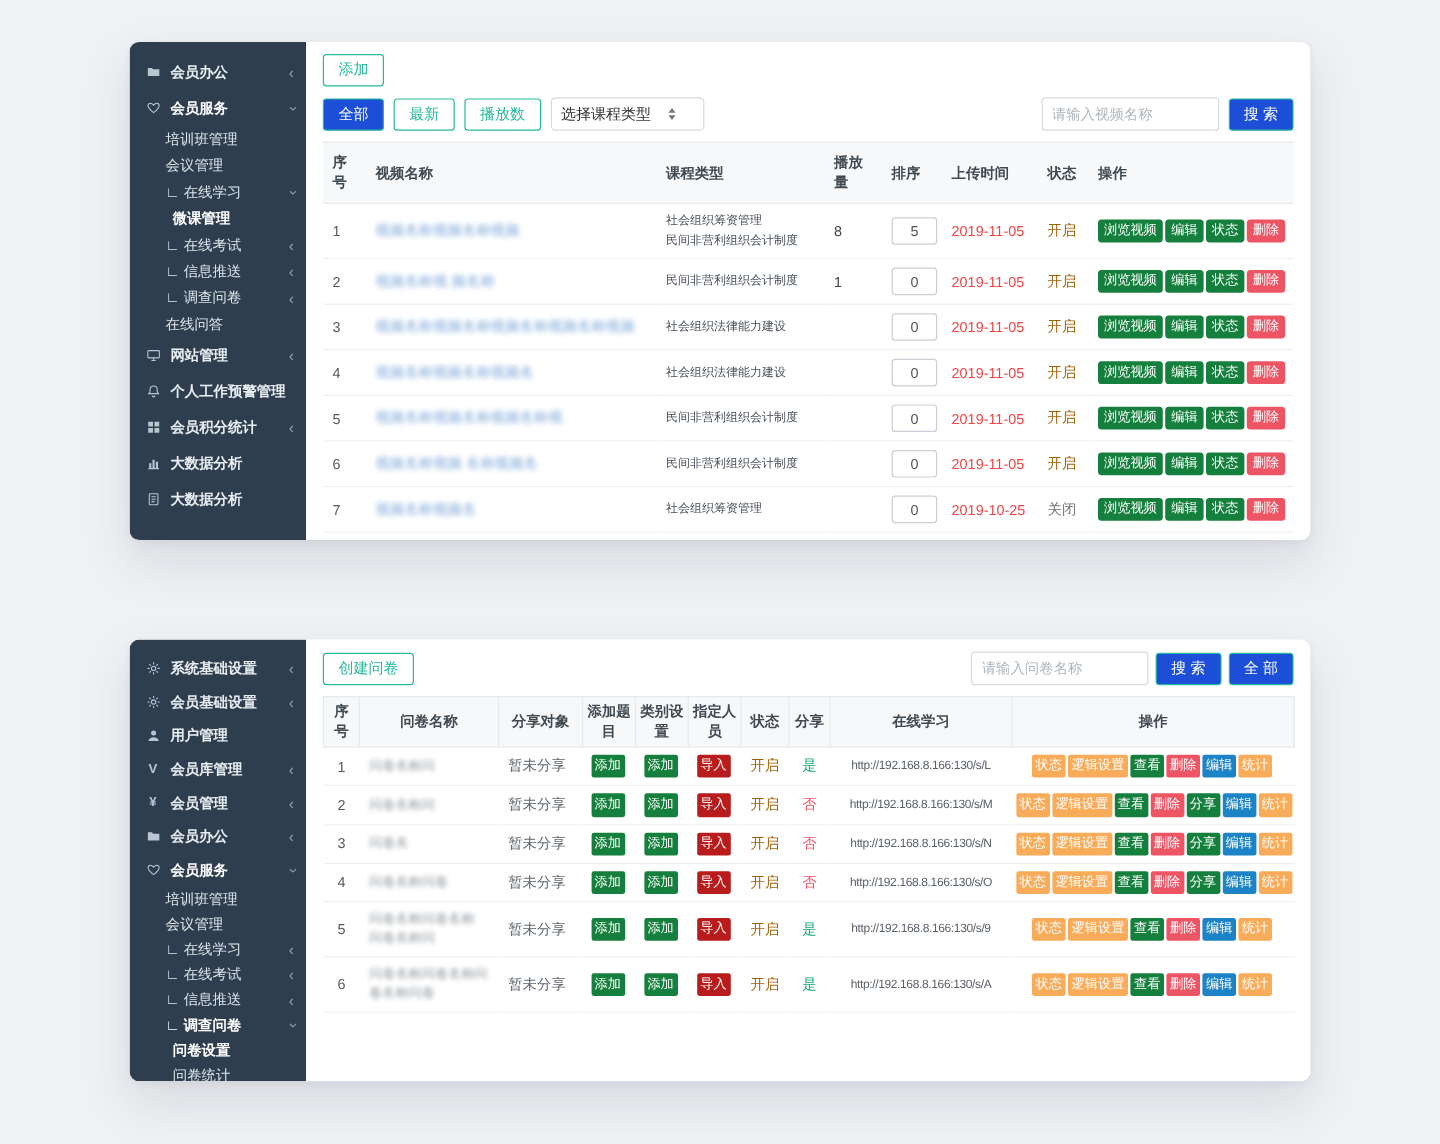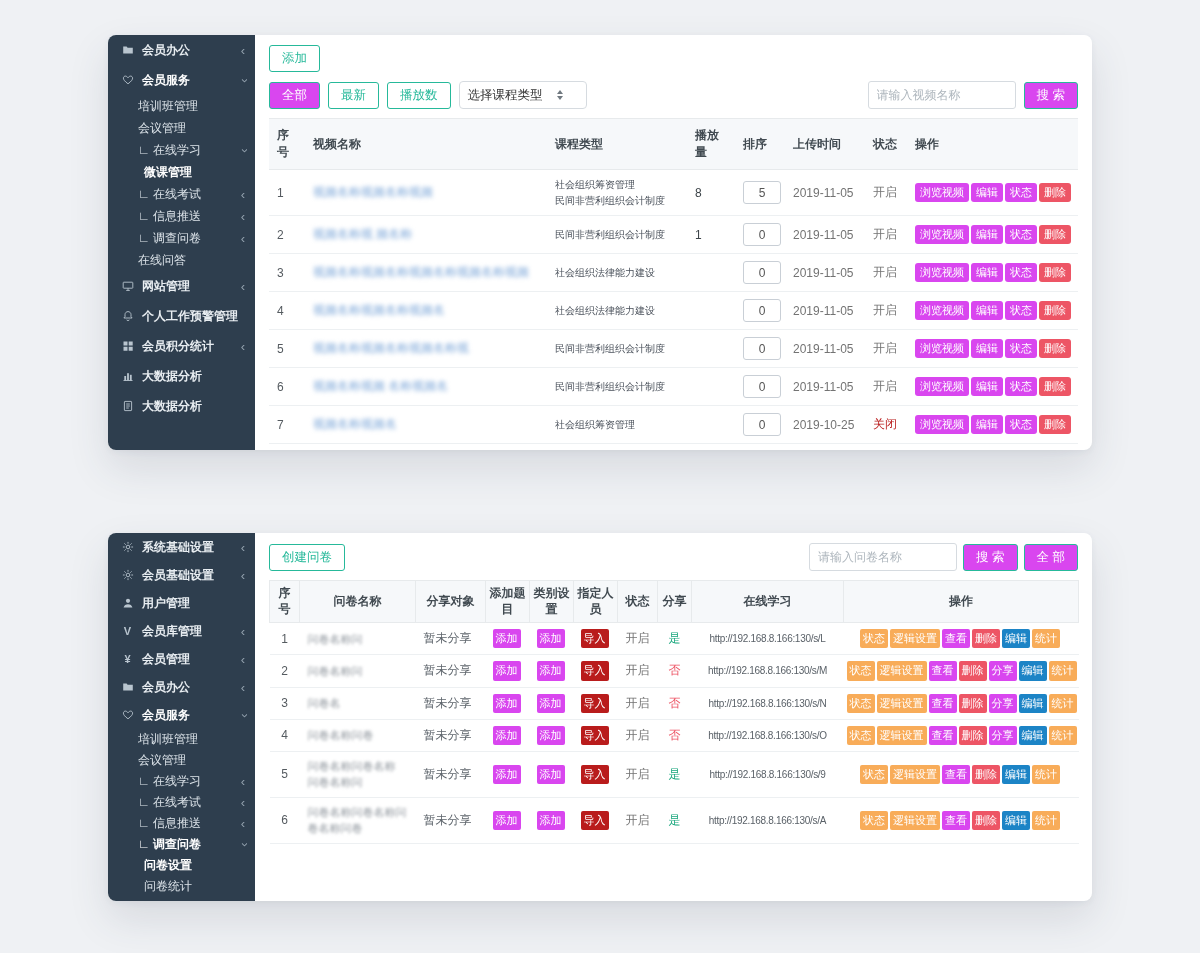--- a/index.html
+++ b/index.html
@@ -21,20 +21,21 @@
     overflow: hidden;
   }
   #card1 { top: 35px; height: 415px; }
   #card2 { top: 533px; height: 368px; }
 
   
   .sidebar {
     width: 147px;
     background: #2e3e4e;
     flex-shrink: 0;
+    padding-top: 10px;
   }
   .side-item {
     display: flex;
     align-items: center;
     height: 30px;
     padding: 0 10px 0 12px;
     font-size: 12px;
     color: #e8edf1;
     cursor: pointer;
     white-space: nowrap;
@@ -69,21 +70,21 @@
   .filterbar { display: flex; align-items: center; gap: 8px; margin-bottom: 9px; }
   .spacer { flex: 1; }
 
   .btn {
     display: inline-flex; align-items: center; justify-content: center;
     border-radius: 3px; font-size: 12.5px; cursor: pointer;
     border: 1px solid transparent; height: 27px; padding: 0 12px;
     background: #fff; font-family: inherit; white-space: nowrap;
   }
   .btn.outline-teal { color: #26b99a; border-color: #26b99a; }
-  .btn.fill-teal { background: #d946ef; color: #fff; border-color: #26b99a; }
+  .btn.fill-teal { background: #1d4ed8; color: #fff; border-color: #26b99a; }
 
   .text-input {
     height: 28px; border: 1px solid #d6dbe0; border-radius: 3px;
     padding: 0 8px; font-size: 12px; width: 148px; color: #333;
     font-family: inherit;
   }
   .text-input::placeholder { color: #aeb6bd; }
 
   .select {
     height: 28px; min-width: 128px;
@@ -107,40 +108,40 @@
   #card1 td { padding: 7px 8px; border-bottom: 1px solid #edf0f2; vertical-align: middle; }
   #card2 th {
     text-align: center; padding: 5px 3px; line-height: 1.3;
     border: 1px solid #e7eaec;
   }
   #card2 td { padding: 6px 3px; border-bottom: 1px solid #edf0f2; text-align: center; vertical-align: middle; }
   #card2 td.name-cell, #card2 td.muted { text-align: left; padding-left: 8px; }
   #card2 td.muted { color: #5f666d; }
 
   .course { white-space: pre-line; font-size: 10px; line-height: 1.55; color: #49505a; }
-  .date { color: #737373; }
+  .date { color: #ef4444; }
   .seq { color: #555b60; }
-  .status.on { color: #737373; }
-  .status.off { color: #b91c1c; font-family: Liberation Serif, serif; }
+  .status.on { color: #a16207; }
+  .status.off { color: #737373; font-family: Liberation Serif, serif; }
   .share-flag.yes { color: #17a67c; }
   .share-flag.no { color: #ed5565; }
 
   .sort-input {
     width: 38px; height: 23px; border: 1px solid #c9cfd6; border-radius: 3px;
     text-align: center; font-size: 12px; color: #555; font-family: inherit;
   }
 
   .ops { white-space: nowrap; }
   .mini {
     display: inline-block; border: none; border-radius: 3px;
     color: #fff; font-size: 11px; cursor: pointer; font-family: inherit;
     margin-right: 2px; padding: 3px 5px; line-height: 1.2;
   }
   #card2 .mini { padding: 3px 3px; border-radius: 2px; }
-  .mini.teal { background: #d946ef; }
+  .mini.teal { background: #15803d; }
   .mini.green { background: #b91c1c; }
   .mini.red { background: #ed5565; }
   .mini.orange { background: #f8ac59; }
   .mini.blue { background: #1c84c6; }
 
   .blur-name { display: inline-block; white-space: pre-line; }
   .blur-name.blue { color: #7aa5d8; filter: blur(2.2px); font-size: 12px; }
   .blur-name.gray { color: #8d949b; filter: blur(1.8px); font-size: 11px; line-height: 1.5; }
 
   .link-cell {

